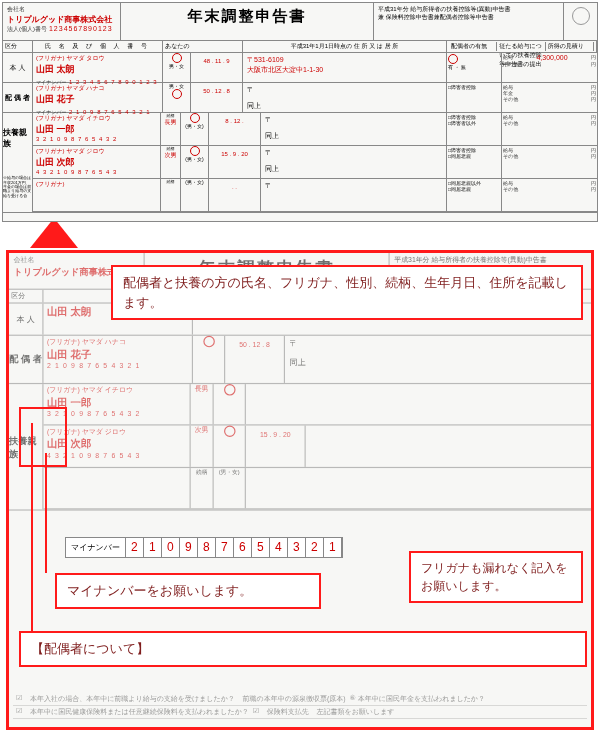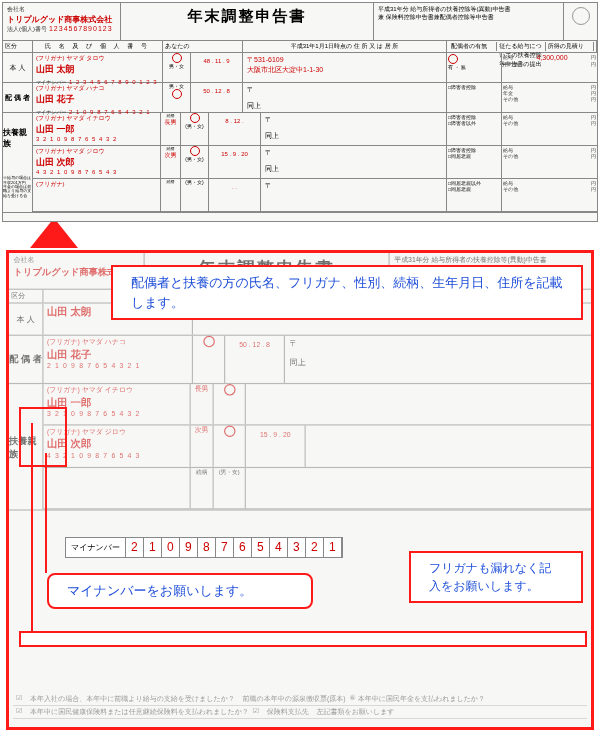--- a/index.html
+++ b/index.html
@@ -93,27 +93,27 @@
   }
   .zoom-form .header-row { height: 32px; }
   .zoom-form .person-row { height: 28px; }
   .zoom-form .dep-block { height: 110px; }
 
   
   .callout {
     position: absolute;
     border: 2px solid #ff1a1a;
     background: #fff;
-    padding: 6px 18px;
+    padding: 6px 10px;
     font-size: 13px;
-    color: #1d4ed8;
+    color: #7f1d1d;
     line-height: 1.5;
   }
   .c1 { top: 12px; left: 102px; width: 472px; }
-  .c2 { top: 320px; left: 38px; width: 266px; font-size: 13px; border-radius: 8px; }
+  .c2 { top: 320px; left: 46px; width: 266px; font-size: 13px; }
   .c3 { top: 298px; left: 400px; width: 174px; font-size: 12px; }
   .c4 { top: 378px; left: 10px; width: 568px; }
 
   .mynum-big {
     position: absolute;
     top: 284px; left: 56px;
     display: flex;
     background: #fff;
     border: 1px solid #888;
   }
@@ -436,19 +436,20 @@
     <div class="mcell">5</div>
     <div class="mcell">4</div>
     <div class="mcell">3</div>
     <div class="mcell">2</div>
     <div class="mcell">1</div>
   </div>
 
   <div class="callout c2">マイナンバーをお願いします。</div>
   <div class="callout c3">フリガナも漏れなく記入をお願いします。</div>
   <div class="callout c4">
+    <div>【配偶者について】</div>
   </div>
 
   <div class="bottom-form">
     <div class="bf-row"><span class="bf-check">☑</span><span>本年入社の場合、本年中に前職より給与の支給を受けましたか？</span>&nbsp;&nbsp;&nbsp;&nbsp;<span>前職の本年中の源泉徴収票(原本)</span>&nbsp;&nbsp;<span>⑥</span>&nbsp;<span>本年中に国民年金を支払われましたか？</span></div>
     <div class="bf-row"><span class="bf-check">☑</span><span>本年中に国民健康保険料または任意継続保険料を支払われましたか？</span>&nbsp;&nbsp;<span class="bf-check">☑</span><span>保険料支払先</span>&nbsp;&nbsp;&nbsp;&nbsp;<span>左記書類をお願いします</span></div>
   </div>
 </div>
 
 </body></html>

